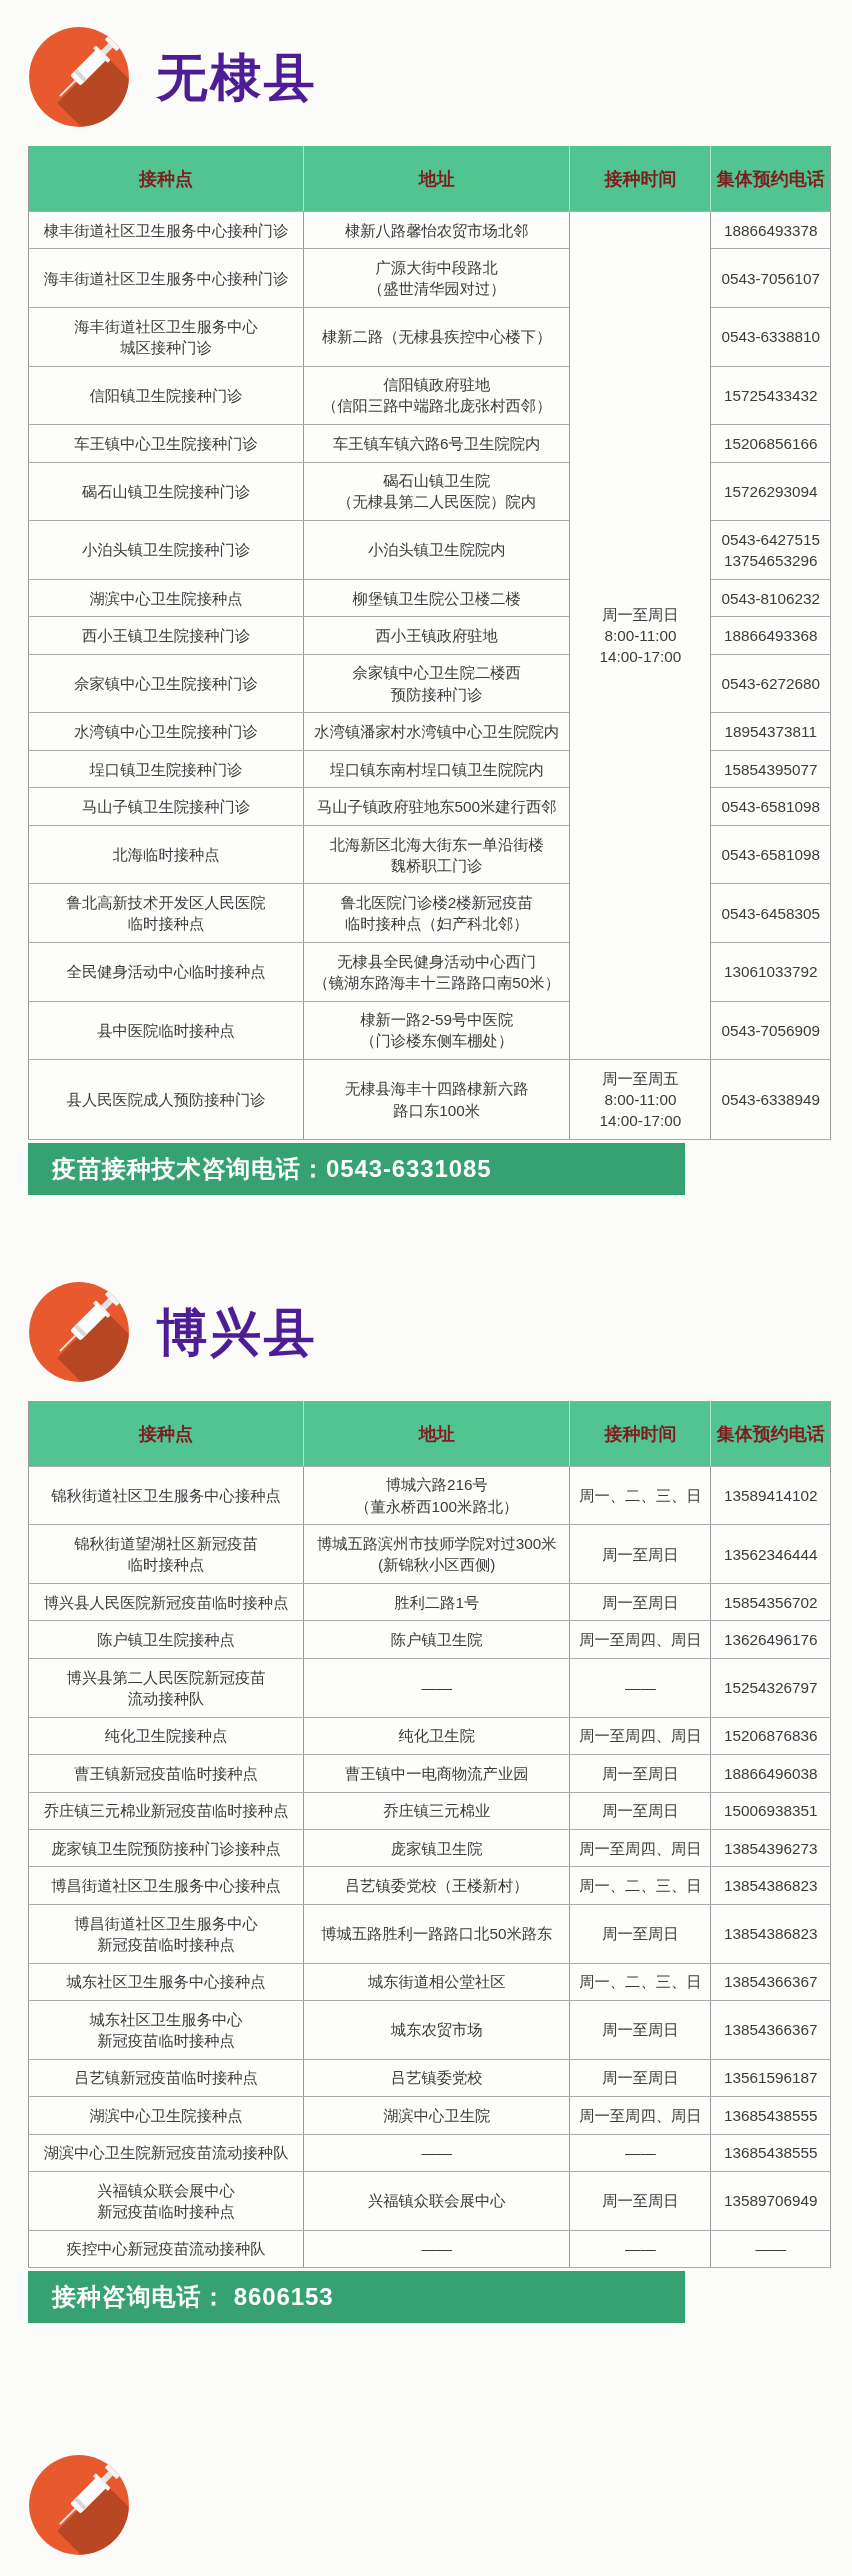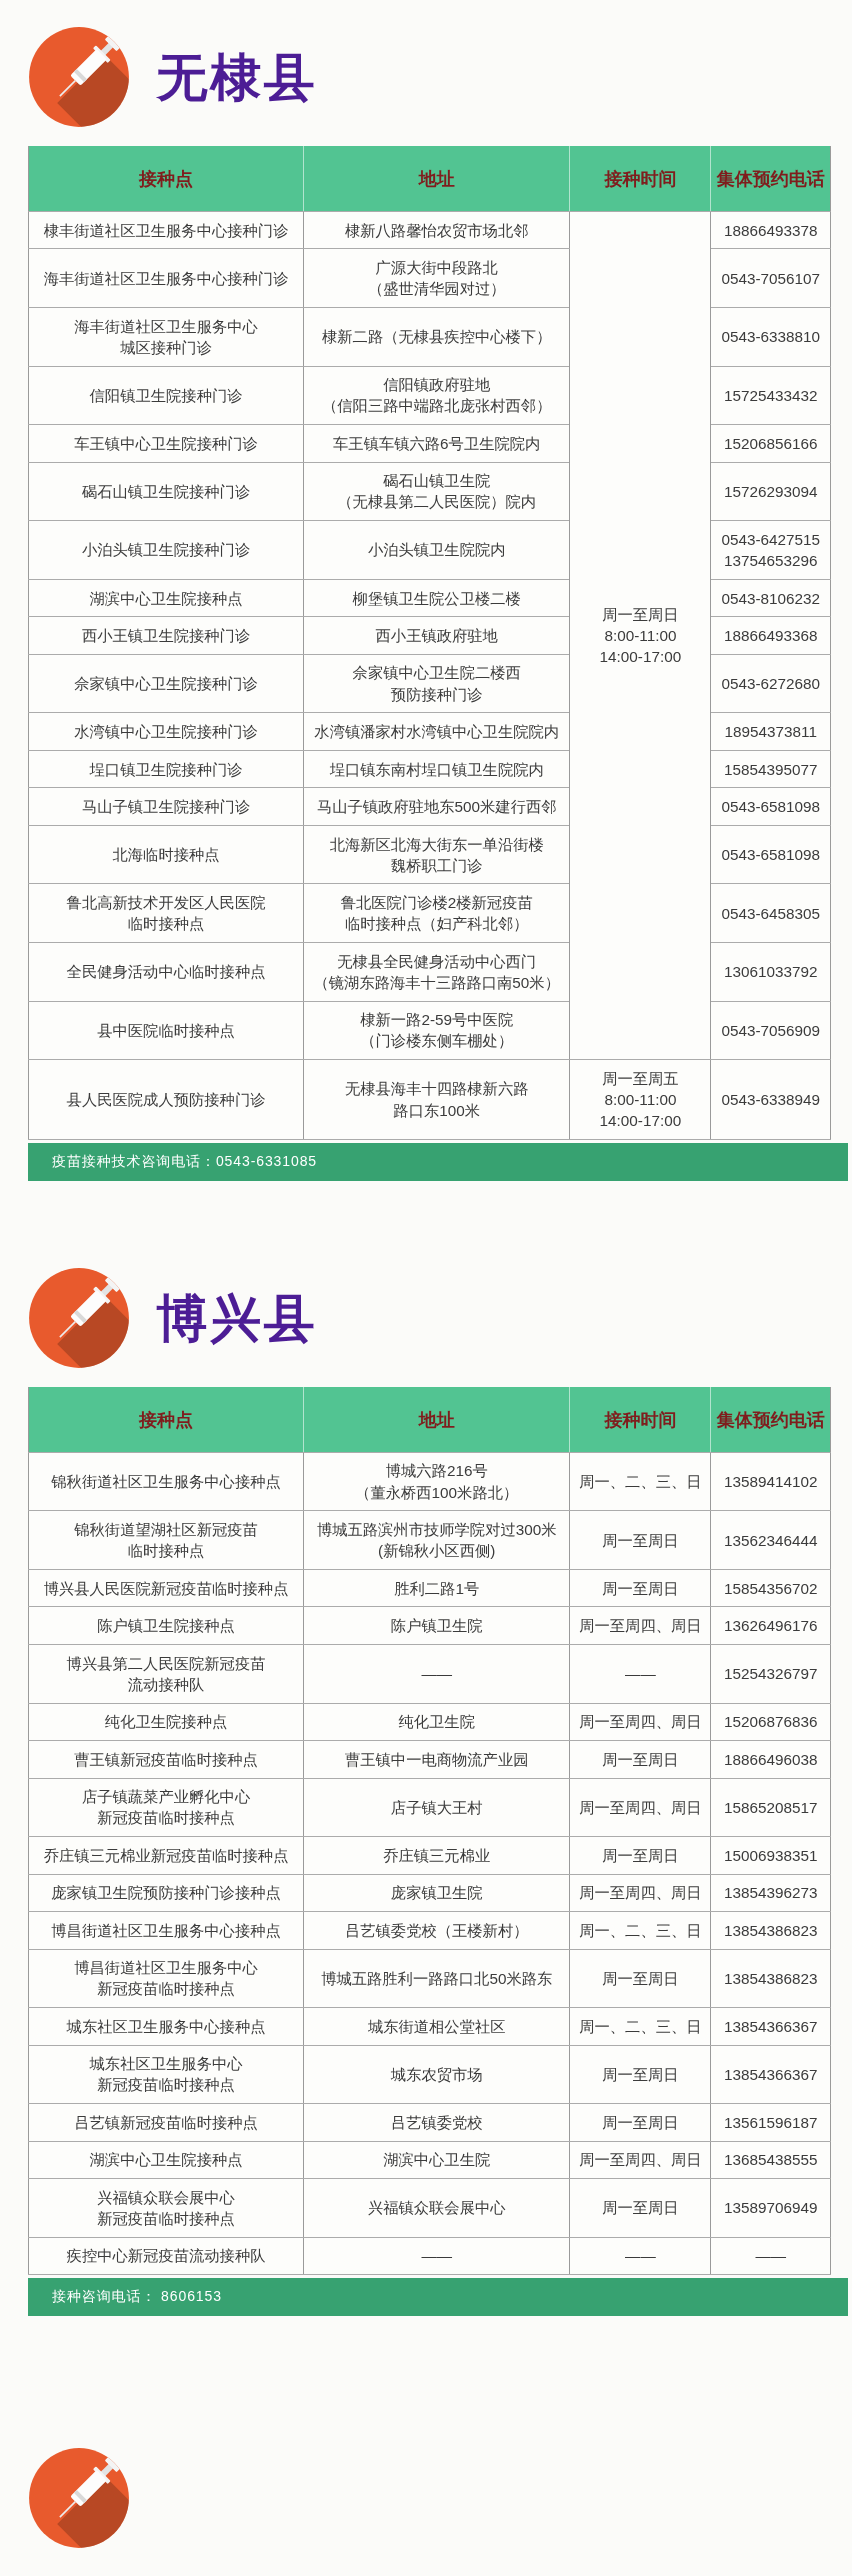--- a/index.html
+++ b/index.html
@@ -38,22 +38,22 @@
   .col-addr{width:33.2%;text-align:center;}
   .col-time{width:17.6%;}
   .col-phone{width:14.9%;}
   .vax-table td{
     border:0.9px solid var(--border-v);
     border-top:0.9px solid var(--border-h);border-bottom:0.9px solid var(--border-h);
     font-size:15.3px;text-align:center;vertical-align:middle;
     padding:7.7px 5.1px;line-height:1.38;white-space:pre-line;
   }
   .table-footer{
-    width:820px;margin-left:28px;margin-top:2.6px;
-    background:var(--green-footer);color:#ffffff;font-weight:normal;font-size:14px;
+    width:657px;margin-left:28px;margin-top:2.6px;
+    background:var(--green-footer);color:#ffffff;font-weight:bold;font-size:24px;
     padding:10.2px 0 10.2px 24px;letter-spacing:0.9px;
   }
 </style>
 </head>
 <body>
 
 <section class="section">
   <div class="section-header">
     <div class="icon-wrap">
       <svg viewBox="0 0 100 100" width="104" height="104" aria-hidden="true">
@@ -276,27 +276,20 @@
           <td>周一至周四、周日</td>
           <td>15206876836</td>
         </tr>
         <tr>
           <td>曹王镇新冠疫苗临时接种点</td>
           <td>曹王镇中一电商物流产业园</td>
           <td>周一至周日</td>
           <td>18866496038</td>
         </tr>
         <tr>
-          <td>店子镇蔬菜产业孵化中心
-新冠疫苗临时接种点</td>
-          <td>店子镇大王村</td>
-          <td>周一至周四、周日</td>
-          <td>15865208517</td>
-        </tr>
-        <tr>
           <td>乔庄镇三元棉业新冠疫苗临时接种点</td>
           <td>乔庄镇三元棉业</td>
           <td>周一至周日</td>
           <td>15006938351</td>
         </tr>
         <tr>
           <td>庞家镇卫生院预防接种门诊接种点</td>
           <td>庞家镇卫生院</td>
           <td>周一至周四、周日</td>
           <td>13854396273</td>
@@ -330,20 +323,26 @@
         <tr>
           <td>吕艺镇新冠疫苗临时接种点</td>
           <td>吕艺镇委党校</td>
           <td>周一至周日</td>
           <td>13561596187</td>
         </tr>
         <tr>
           <td>湖滨中心卫生院接种点</td>
           <td>湖滨中心卫生院</td>
           <td>周一至周四、周日</td>
+          <td>13685438555</td>
+        </tr>
+        <tr>
+          <td>湖滨中心卫生院新冠疫苗流动接种队</td>
+          <td>——</td>
+          <td>——</td>
           <td>13685438555</td>
         </tr>
         <tr>
           <td>兴福镇众联会展中心
 新冠疫苗临时接种点</td>
           <td>兴福镇众联会展中心</td>
           <td>周一至周日</td>
           <td>13589706949</td>
         </tr>
         <tr>

